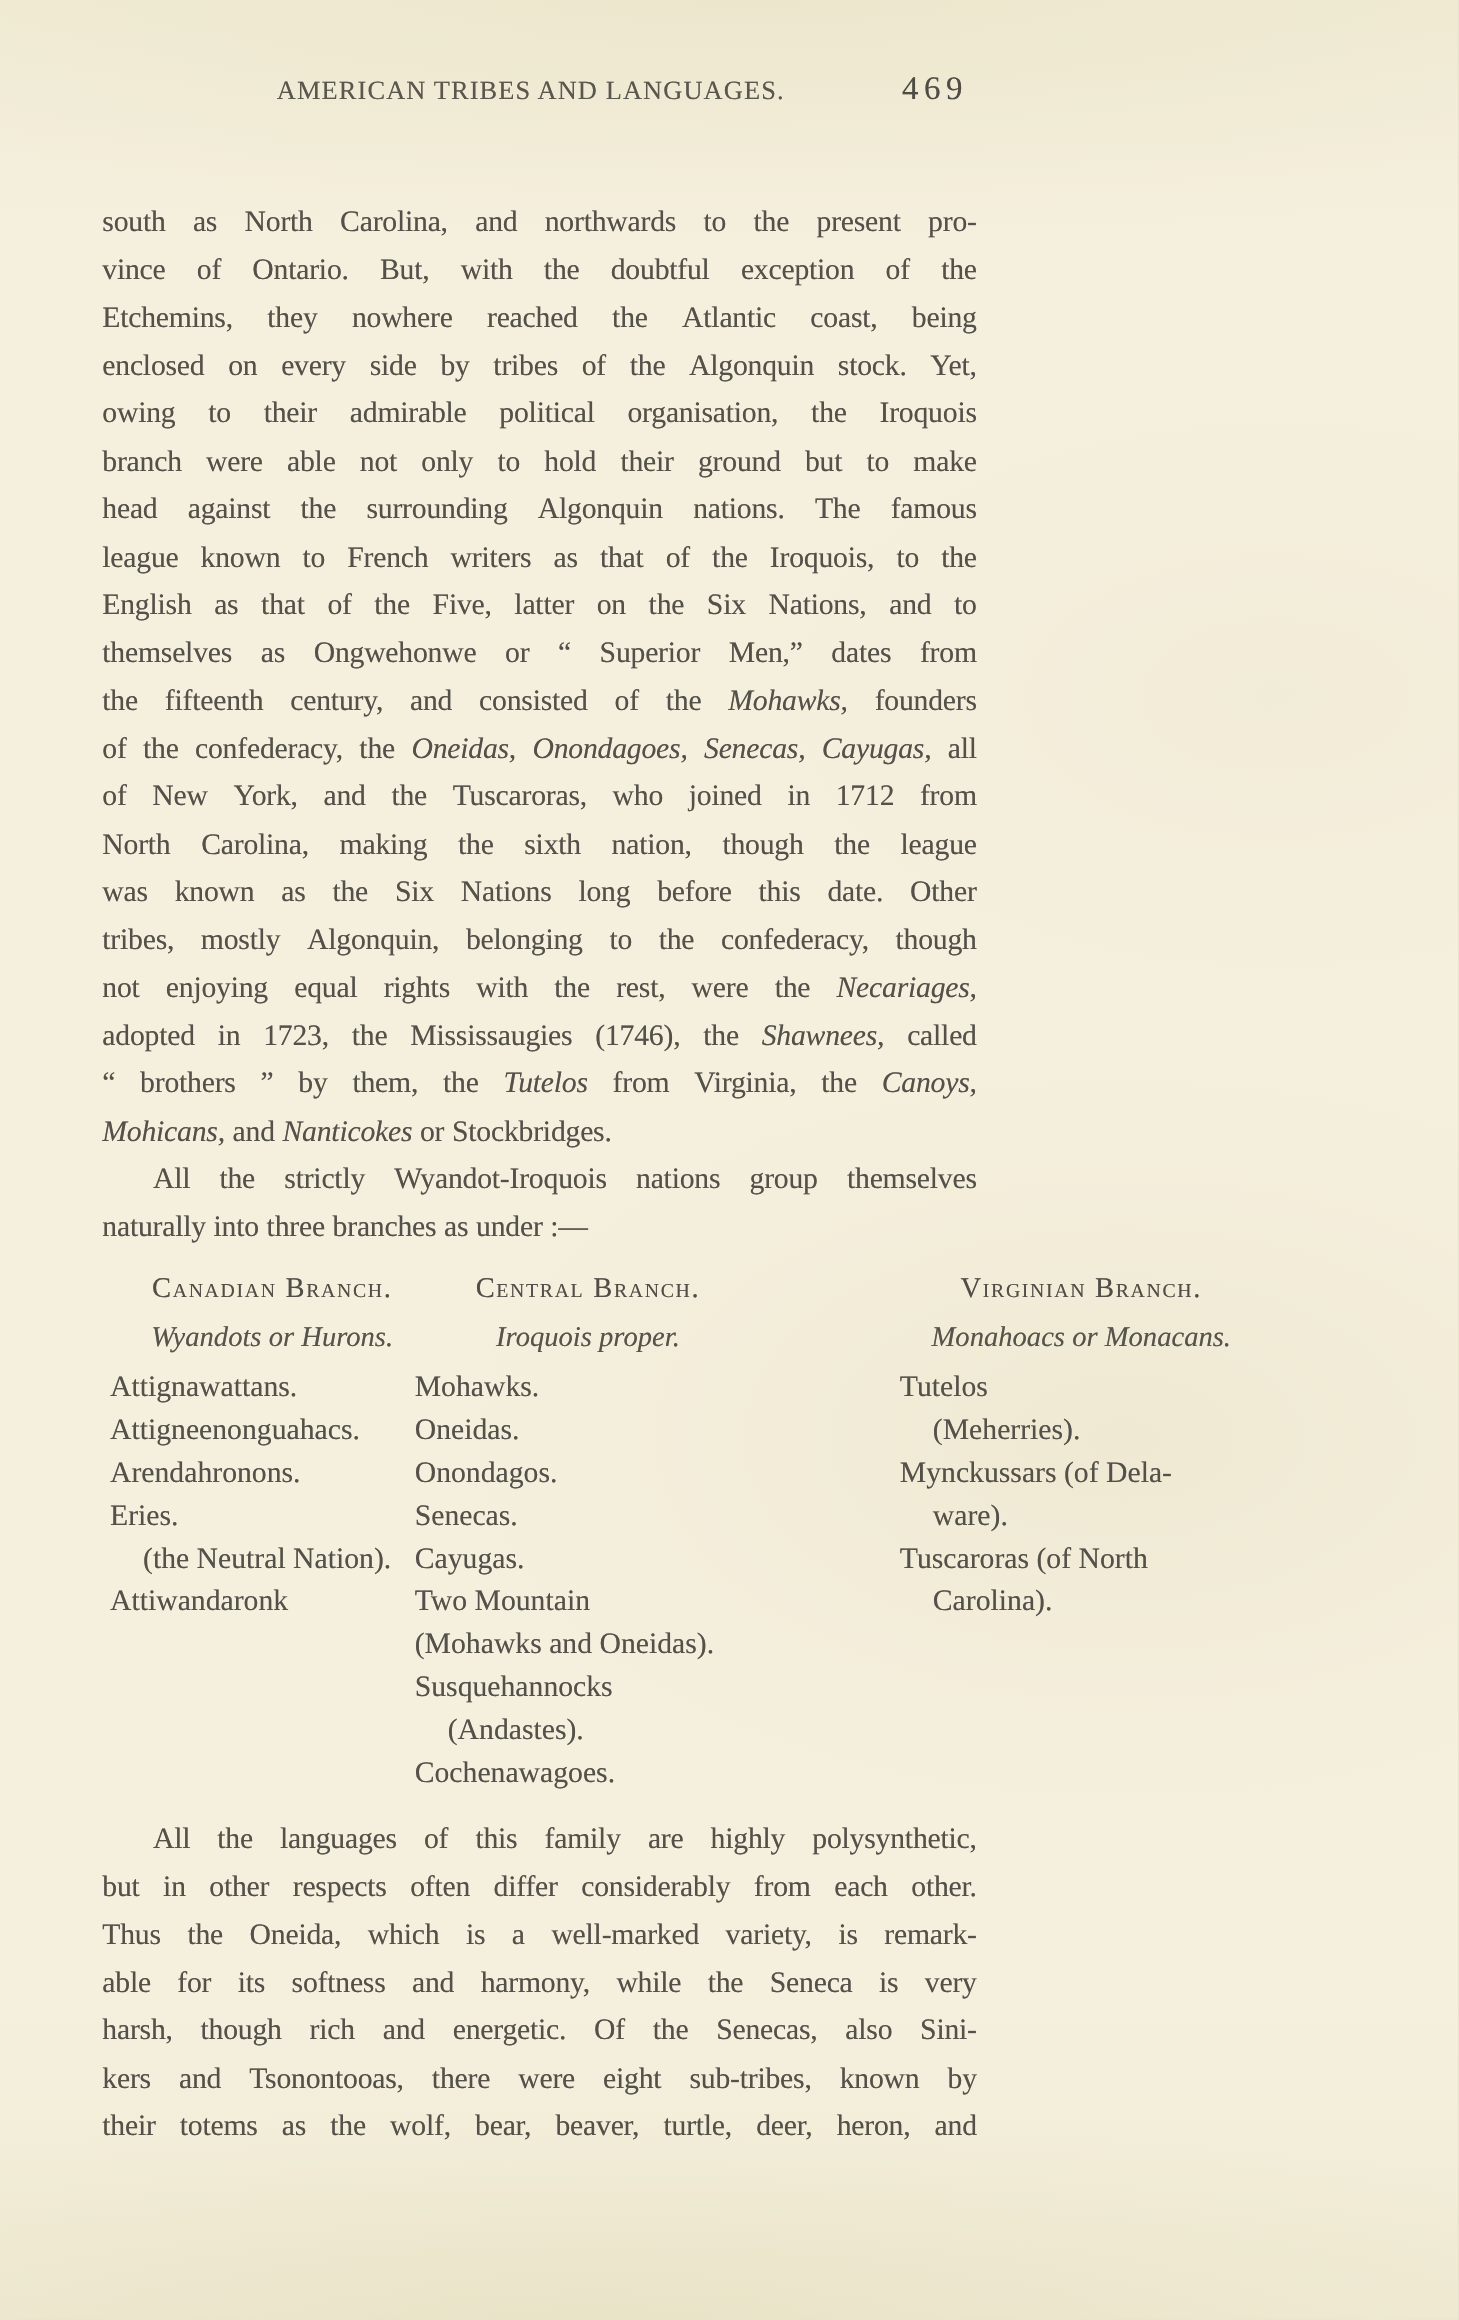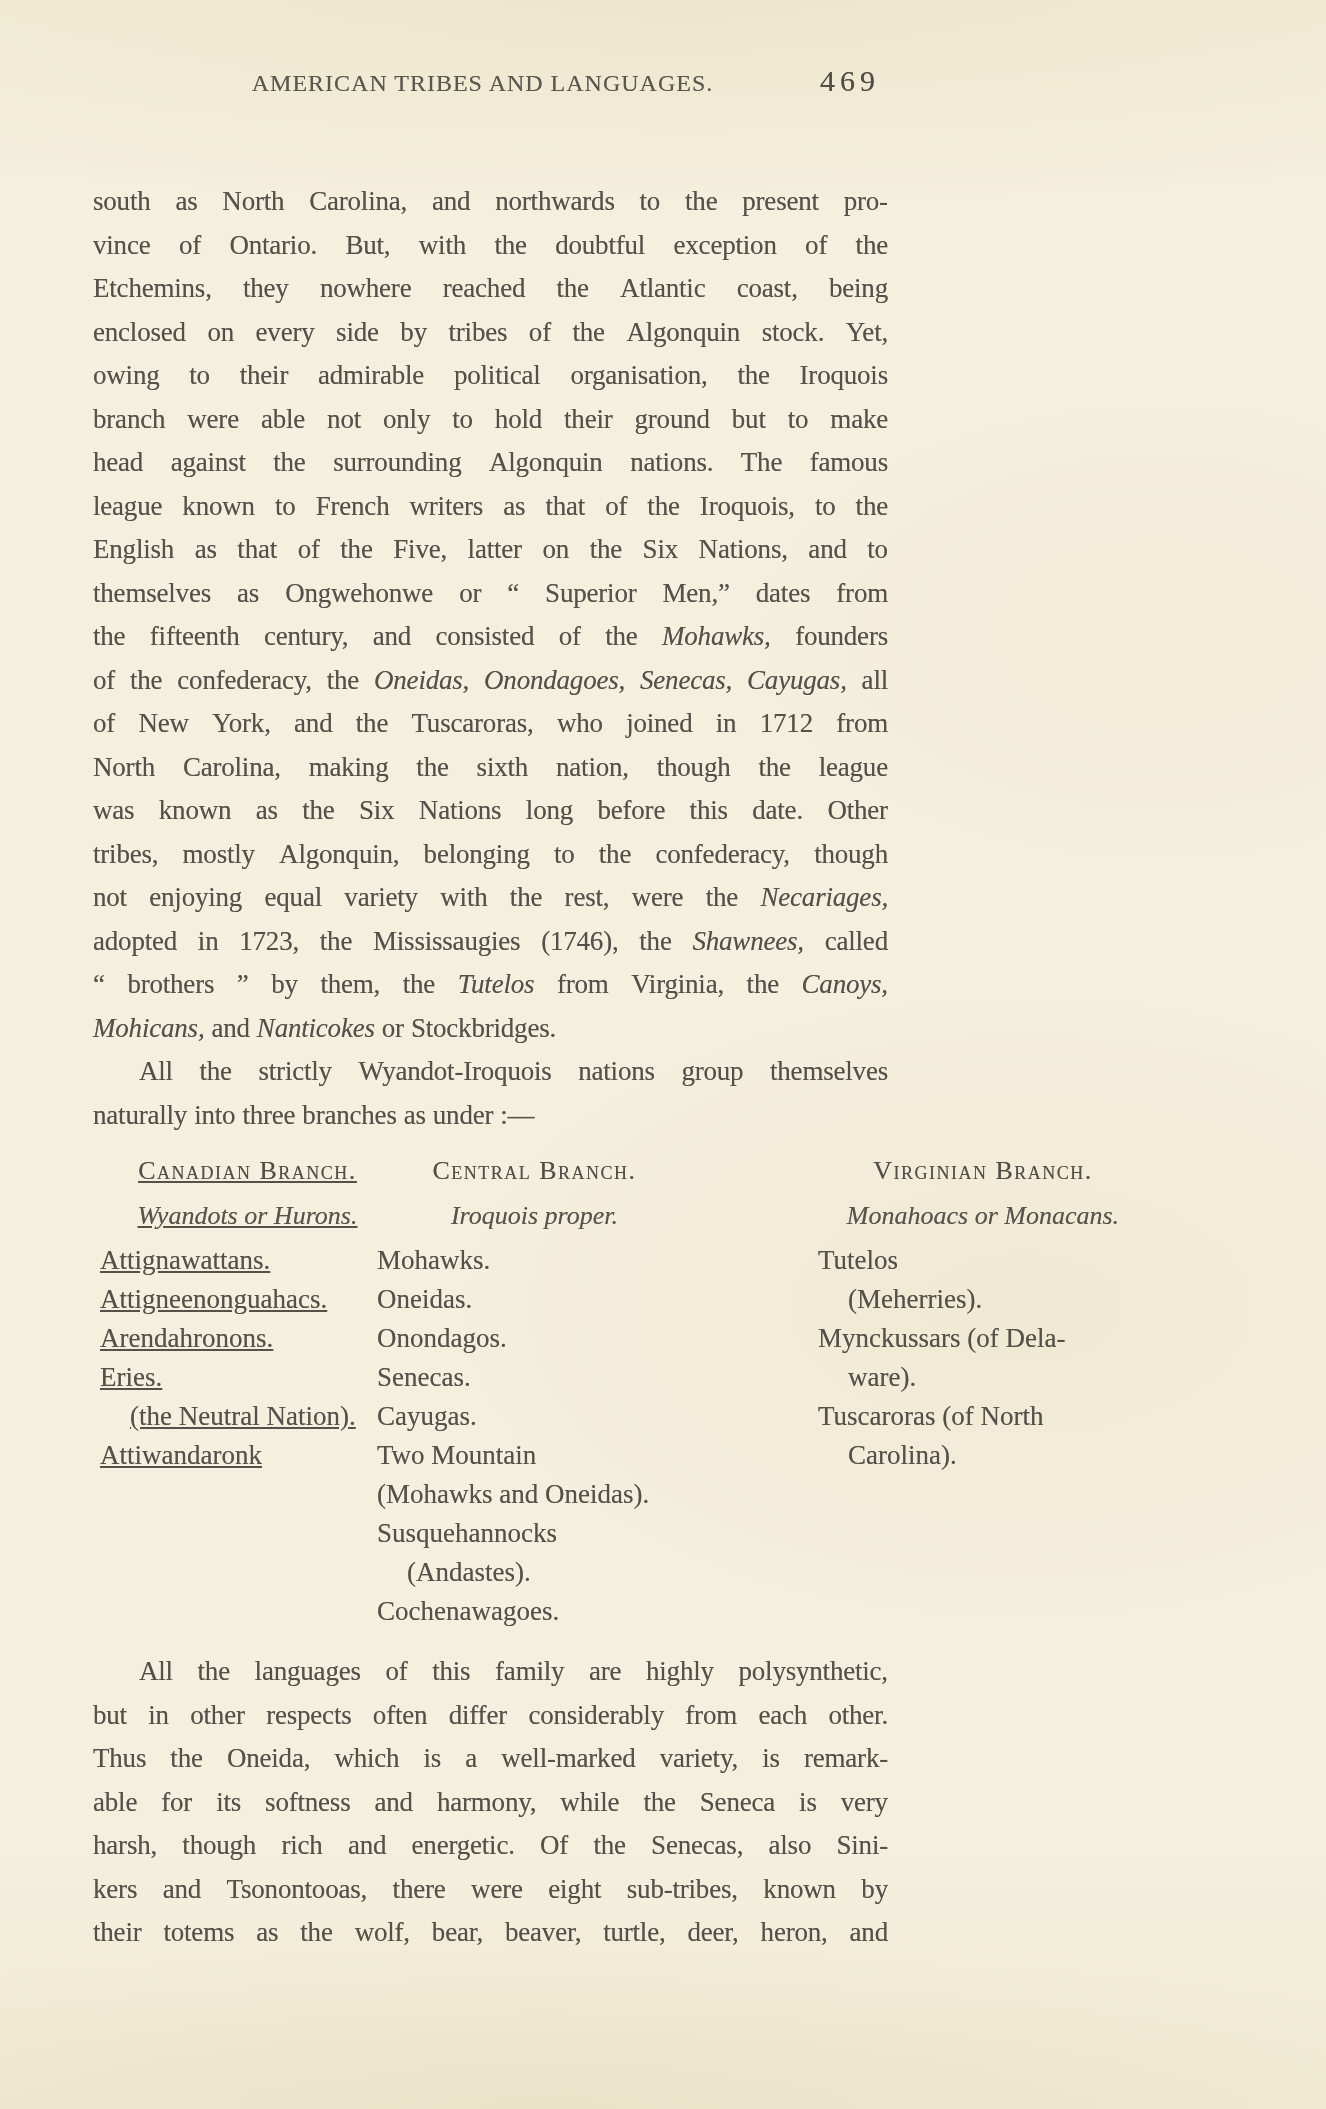--- a/index.html
+++ b/index.html
@@ -41,21 +41,21 @@
     height:43.5px;line-height:43.5px;white-space:nowrap;
   }
   .tline.nj{justify-content:flex-start;gap:7px;text-align:center;}
   .tline.ind{padding-left:46px;}
   .tline span{display:inline-block;}
   .it{font-style:italic;}
 
   
   .branchtable{position:absolute;left:0;top:1150px;width:1326px;height:500px;}
   .tcol{position:absolute;top:0;}
-  .c0{left:100px;width:295px;text-decoration:underline;}
+  .c0{left:100px;width:295px;}
   .c1{left:377px;width:315px;}
   .c2{left:818px;width:330px;}
   .thead{
     height:46px;line-height:42px;text-align:center;
     font-variant:small-caps;font-size:26px;letter-spacing:1.5px;color:#514e47;
     white-space:nowrap;
   }
   .tsub{
     height:45px;line-height:40px;text-align:center;
     font-style:italic;font-size:26px;color:#57544c;white-space:nowrap;
@@ -259,21 +259,21 @@
         <span>belonging</span>
         <span>to</span>
         <span>the</span>
         <span>confederacy,</span>
         <span>though</span>
       </div>
       <div class="tline">
         <span>not</span>
         <span>enjoying</span>
         <span>equal</span>
-        <span>variety</span>
+        <span>rights</span>
         <span>with</span>
         <span>the</span>
         <span>rest,</span>
         <span>were</span>
         <span>the</span>
         <span class="it">Necariages,</span>
       </div>
       <div class="tline">
         <span>adopted</span>
         <span>in</span>

